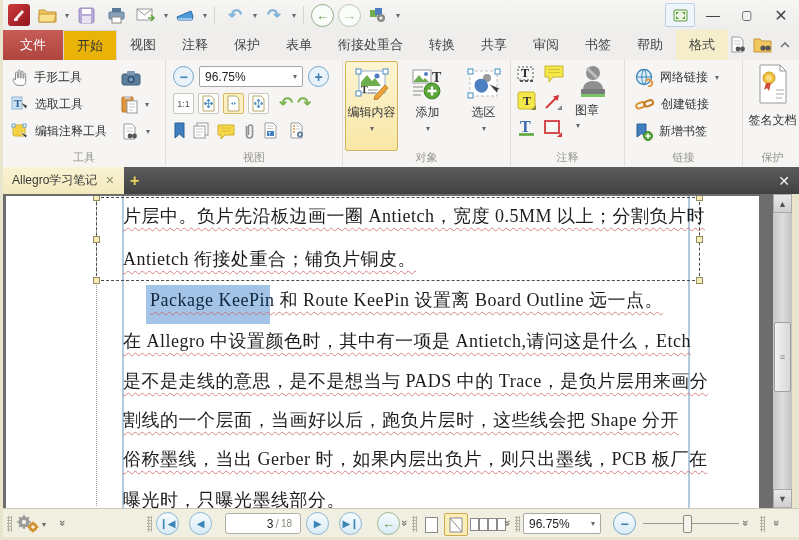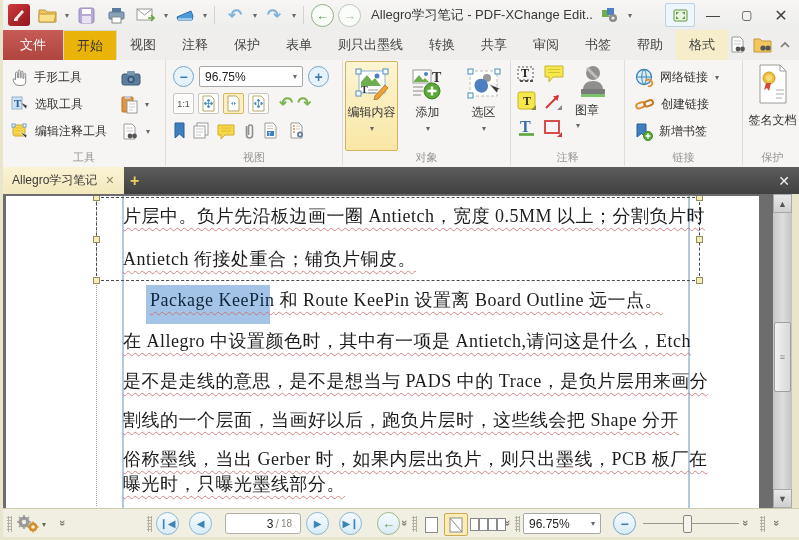--- a/index.html
+++ b/index.html
@@ -148,21 +148,20 @@
     </div>
       <span class="caret">▾</span>
     <div class="sepv"></div>
     <div class="qat" style="color:#7fb2d9;font-size:17px;font-weight:bold;">↶</div>
       <span class="caret">▾</span>
     <div class="qat" style="color:#7fb2d9;font-size:17px;font-weight:bold;">↷</div>
       <span class="caret">▾</span>
     <div class="sepv"></div>
     <div class="navcirc">←</div>
     <div class="navcirc dim">→</div>
-    <span id="title-text">Allegro学习笔记 - PDF-XChange Edit..</span>
     <div class="qat">
       <svg width="18" height="16" viewBox="0 0 18 16">
           <rect x="1" y="3" width="7" height="7" fill="#6fae4e"></rect>
           <rect x="6" y="1" width="7" height="7" fill="#4e7fc0"></rect>
           <circle cx="12" cy="11" r="4" fill="#8a8a8a"></circle>
           <circle cx="12" cy="11" r="1.6" fill="#f1f0ee"></circle>
         </svg>
     </div>
       <span class="caret">▾</span>
     <div id="tb-right">
@@ -178,21 +177,21 @@
     </div>
   </div>
 
   <div id="tabrow">
     <div class="rtab file">文件</div>
     <div class="rtab active">开始</div>
     <div class="rtab">视图</div>
     <div class="rtab">注释</div>
     <div class="rtab">保护</div>
     <div class="rtab">表单</div>
-    <div class="rtab">则只出墨线</div>
+    <div class="rtab">衔接处重合</div>
     <div class="rtab">转换</div>
     <div class="rtab">共享</div>
     <div class="rtab">审阅</div>
     <div class="rtab">书签</div>
     <div class="rtab">帮助</div>
     <div class="rtab format">格式</div>
     <div id="tabrow-right">
       <div>
         <svg width="18" height="18" viewBox="0 0 18 18">
             <path d="M3 1h8l3 3v12H3z" fill="#fff" stroke="#9a9a9a"></path>
@@ -528,21 +527,21 @@
         <div class="hdl" style="right:-4px;bottom:-4px;"></div>
       </div>
 
       <div class="dline" style="top:8px;">片层中。负片先沿板边画一圈 Antietch，宽度 0.5MM 以上；分割负片时</div>
       <div class="dline" style="top:51px;">Antietch 衔接处重合；铺负片铜皮。</div>
       <div class="dline" style="top:92px;left:144px;"><span style="color:#10253c;">Package KeePin</span><span> 和 Route KeePin 设置离 Board Outline 远一点。</span></div>
       <div class="dline" style="top:133px;">在 Allegro 中设置颜色时，其中有一项是 Antietch,请问这是什么，Etch</div>
       <div class="dline" style="top:173px;">是不是走线的意思，是不是想当与 PADS 中的 Trace，是负片层用来画分</div>
       <div class="dline" style="top:212px;">割线的一个层面，当画好以后，跑负片层时，这些线会把 Shape 分开</div>
       <div class="dline" style="top:251px;">俗称墨线，当出 Gerber 时，如果内层出负片，则只出墨线，PCB 板厂在</div>
-      <div class="dline" style="top:276px;">曝光时，只曝光墨线部分。</div>
+      <div class="dline" style="top:292px;">曝光时，只曝光墨线部分。</div>
     </div>
 
     <div id="vscroll">
       <div class="sarrow" style="top:0;">▲</div>
       <div id="sthumb">≡</div>
       <div class="sarrow" style="bottom:0;">▼</div>
     </div>
     <div id="winframe-r"></div>
   </div>
 

